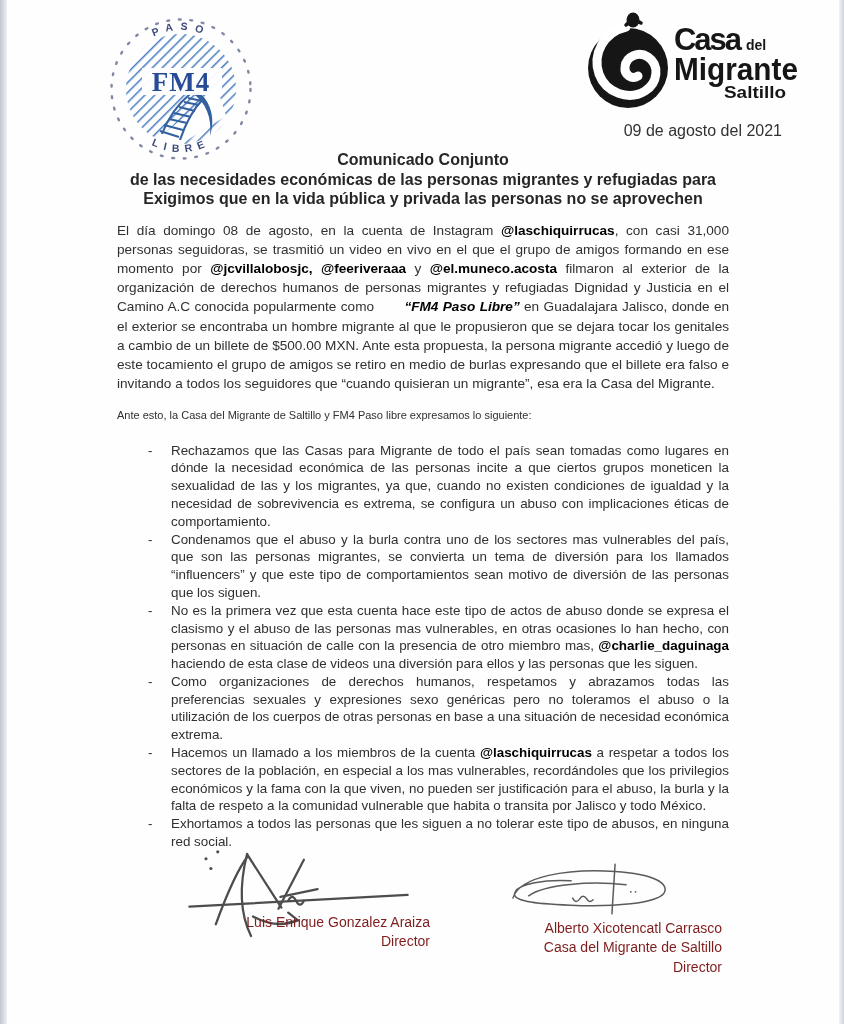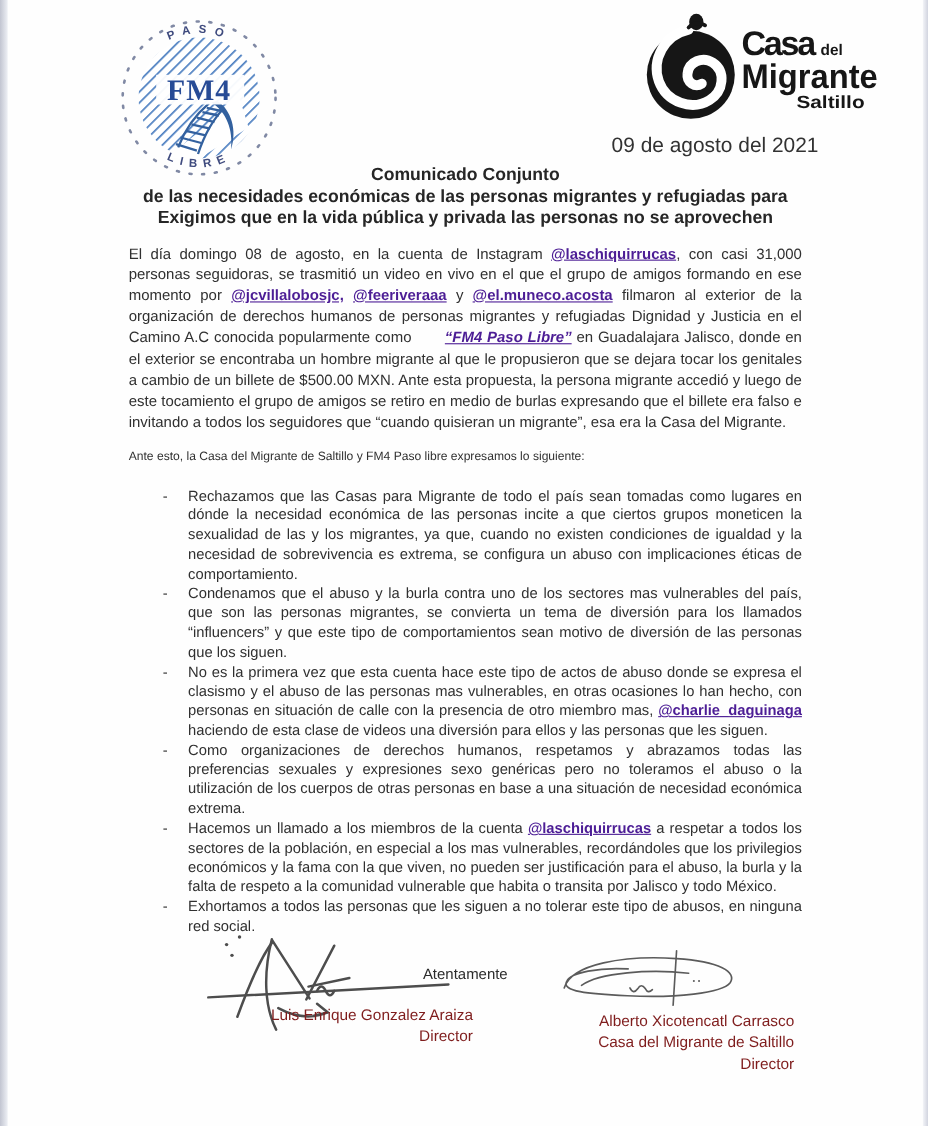--- a/index.html
+++ b/index.html
@@ -5,32 +5,32 @@
   html,body{margin:0;padding:0;background:#ffffff;}
   .page{position:relative;width:844px;height:1024px;background:#fefefe;overflow:hidden;
         font-family:"Liberation Sans",sans-serif;color:#2f2f2f;}
   .edge-left{position:absolute;left:0;top:0;width:7px;height:100%;
         background:linear-gradient(to right,#c2c5d1,#eef0f5);}
   .edge-right{position:absolute;right:0;top:0;width:5px;height:100%;
         background:linear-gradient(to left,#cfd2dd,#f3f4f8);}
 
   .fm4-logo{position:absolute;left:106px;top:14px;width:150px;height:150px;}
   .casa-logo{position:absolute;left:576px;top:10px;width:226px;height:102px;}
-  .date{position:absolute;left:556px;top:122px;width:226px;text-align:left;
-        font-size:19px;color:#323232;}
+  .date{position:absolute;left:556px;top:122px;width:226px;text-align:right;
+        font-size:16px;color:#323232;}
 
   .content{position:absolute;left:117px;top:150px;width:612px;}
   .title-block{text-align:center;font-weight:700;font-size:16px;line-height:19.5px;color:#262626;}
   .para{margin-top:12px;font-size:13.6px;line-height:19.2px;text-align:justify;color:#303030;}
   .intro{margin-top:13px;font-size:11px;line-height:19.2px;color:#303030;}
   .bullets{margin-top:16px;}
   .bullet{position:relative;padding-left:54px;font-size:13.4px;line-height:17.8px;
         text-align:justify;color:#303030;}
   .bullet .dash{position:absolute;left:31px;top:0;}
-  .b{font-weight:700;color:#4c1d95;text-decoration:underline;}
+  .b{font-weight:700;color:#000000;}
   .i{font-style:italic;margin-left:26px;}
   .salutation{margin-top:27px;text-align:center;font-size:13.6px;color:#2c2c2c;}
 
   .sig-block{position:absolute;text-align:right;font-size:14px;line-height:19.3px;color:#7f1d1d;}
   .sig-left{left:168px;top:846px;width:262px;}
   .sig-right{left:450px;top:862px;width:272px;}
   .sig-left svg{display:block;margin:0 auto -26px auto;}
   .sig-right svg{display:block;margin:0 auto 2px auto;}
   svg text{font-family:"Liberation Sans",sans-serif;}
   .fm4-serif{font-family:"Liberation Serif",serif;}
@@ -108,21 +108,20 @@
 
     <div class="bullets">
         <div class="bullet"><span class="dash">-</span><span>Rechazamos que las Casas para Migrante de todo el país sean tomadas como lugares en dónde la necesidad económica de las personas incite a que ciertos grupos moneticen la sexualidad de las y los migrantes, ya que, cuando no existen condiciones de igualdad y la necesidad de sobrevivencia es extrema, se configura un abuso con implicaciones éticas de comportamiento.</span></div>
         <div class="bullet"><span class="dash">-</span><span>Condenamos que el abuso y la burla contra uno de los sectores mas vulnerables del país, que son las personas migrantes, se convierta un tema de diversión para los llamados “influencers” y que este tipo de comportamientos sean motivo de diversión de las personas que los siguen.</span></div>
         <div class="bullet"><span class="dash">-</span><span>No es la primera vez que esta cuenta hace este tipo de actos de abuso donde se expresa el clasismo y el abuso de las personas mas vulnerables, en otras ocasiones lo han hecho, con personas en situación de calle con la presencia de otro miembro mas, <span class="b">@charlie_daguinaga</span> haciendo de esta clase de videos una diversión para ellos y las personas que les siguen.</span></div>
         <div class="bullet"><span class="dash">-</span><span>Como organizaciones de derechos humanos, respetamos y abrazamos todas las preferencias sexuales y expresiones sexo genéricas pero no toleramos el abuso o la utilización de los cuerpos de otras personas en base a una situación de necesidad económica extrema.</span></div>
         <div class="bullet"><span class="dash">-</span><span>Hacemos un llamado a los miembros de la cuenta <span class="b">@laschiquirrucas</span> a respetar a todos los sectores de la población, en especial a los mas vulnerables, recordándoles que los privilegios económicos y la fama con la que viven, no pueden ser justificación para el abuso, la burla y la falta de respeto a la comunidad vulnerable que habita o transita por Jalisco y todo México.</span></div>
         <div class="bullet"><span class="dash">-</span><span>Exhortamos a todos las personas que les siguen a no tolerar este tipo de abusos, en ninguna red social.</span></div>
       </div>
 
-    <div class="salutation">Atentamente</div>
   </div>
 
   <div class="sig-block sig-left">
     <svg viewBox="0 0 230 95" width="226" height="93">
       <g fill="none" stroke="#3a3a3a" stroke-width="2.3" stroke-linecap="round" opacity="0.9">
         <circle cx="20" cy="13" r="1.6" fill="#3a3a3a" stroke="none"></circle>
         <circle cx="32" cy="6" r="1.6" fill="#3a3a3a" stroke="none"></circle>
         <circle cx="25" cy="23" r="1.6" fill="#3a3a3a" stroke="none"></circle>
         <path d="M3,62 L226,50"></path>
         <path d="M30,80 Q49,28 63,10 L97,63"></path>

